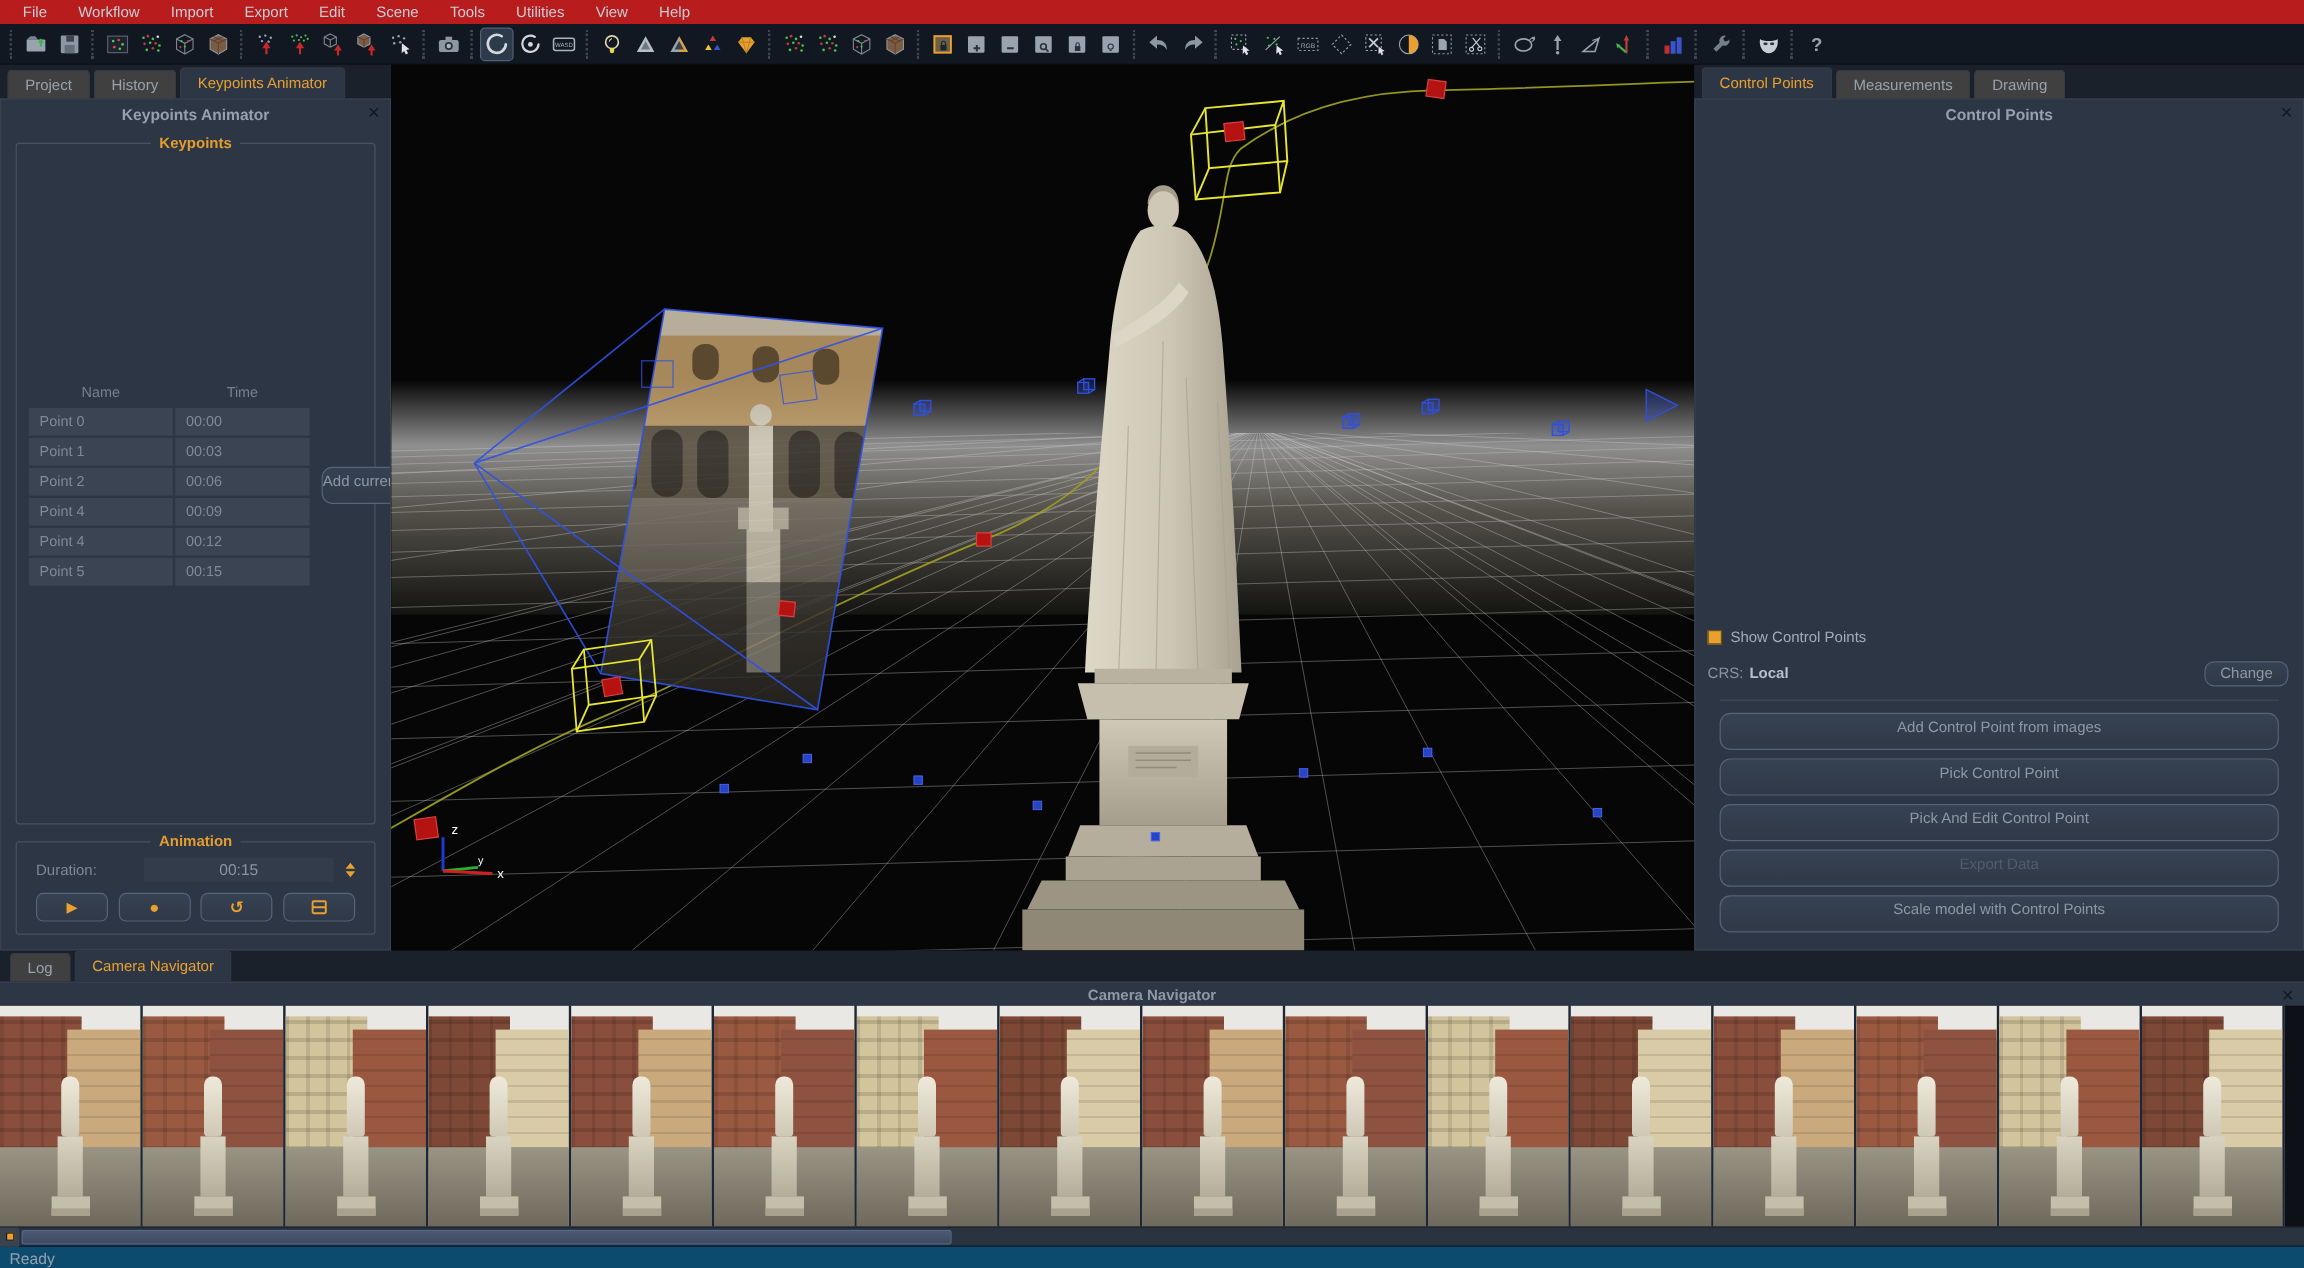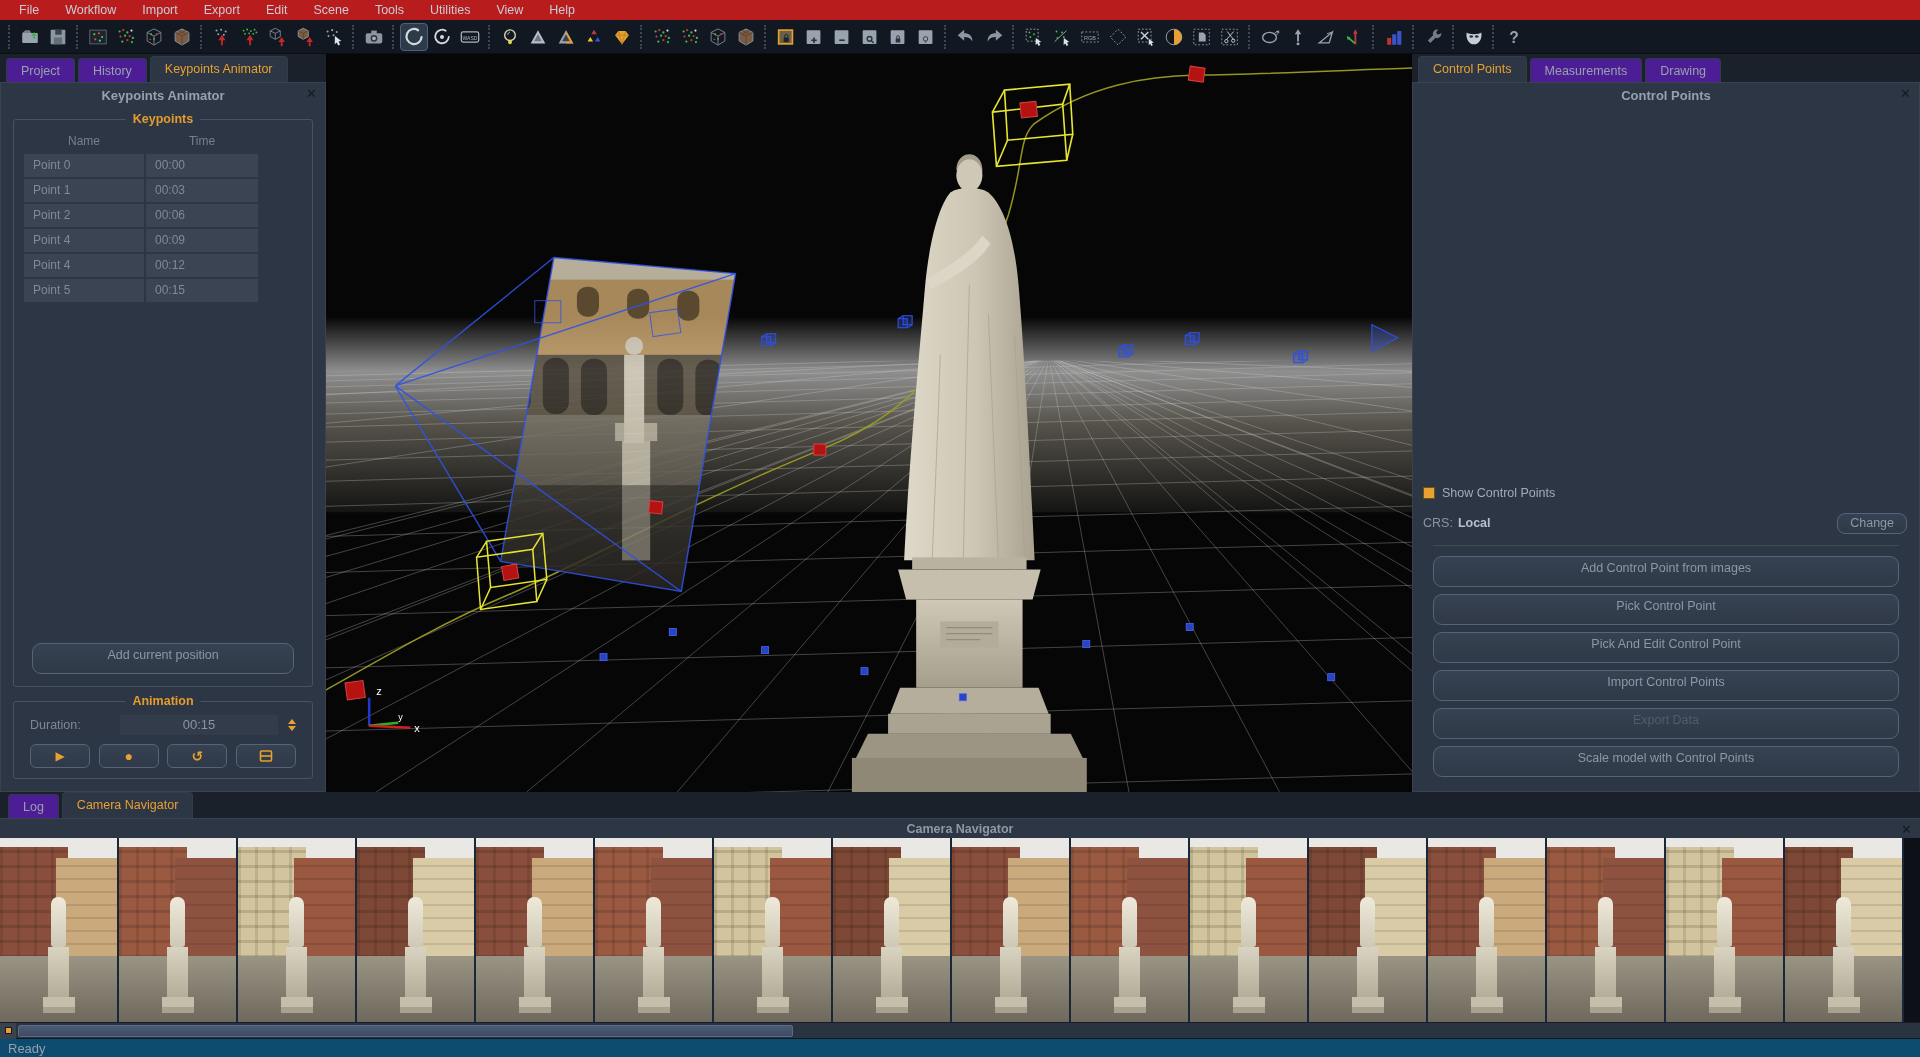--- a/index.html
+++ b/index.html
@@ -14,29 +14,29 @@
   .tbtn.act{background:#2c3a4a;border:1px solid #51607a;border-radius:4px;}
   .ticon{width:22px;height:22px;}
   .tsep{width:4px;height:24px;border-left:2px dotted #3c4654;margin:0 4px;flex:0 0 auto;}
   
   .mainrow{display:flex;height:738px;}
   .leftcol{width:326px;flex:0 0 auto;display:flex;flex-direction:column;background:#1a212b;}
   .centercol{width:1086px;flex:0 0 auto;background:#060606;}
   .rightcol{width:508px;flex:0 0 auto;display:flex;flex-direction:column;background:#1a212b;}
   
   .tabbar{height:28px;display:flex;align-items:flex-end;padding-left:6px;background:#1a212b;}
-  .tab{padding:5px 14px 4px;font-size:12.5px;color:#98a2ae;background:#4c1d95;border:1px solid #323c49;border-bottom:none;border-radius:4px 4px 0 0;margin-right:3px;white-space:nowrap;}
+  .tab{padding:5px 14px 4px;font-size:12.5px;color:#98a2ae;background:#404040;border:1px solid #323c49;border-bottom:none;border-radius:4px 4px 0 0;margin-right:3px;white-space:nowrap;}
   .tab.act{color:#e8a030;background:#2c3645;padding-bottom:6px;}
   
   .panel{flex:1;background:#2c3645;border:1px solid #39434f;display:flex;flex-direction:column;overflow:hidden;}
   .ptitle{height:24px;display:flex;align-items:center;justify-content:center;position:relative;color:#97a1ad;font-weight:bold;font-size:13px;}
   .pclose{position:absolute;right:8px;top:3px;color:#141a21;font-weight:bold;font-size:13px;cursor:default;}
   .groupbox{border:1px solid #48535f;border-radius:3px;position:relative;}
   .gleg{position:absolute;top:-8px;left:50%;transform:translateX(-50%);background:#2c3645;padding:0 7px;color:#e39c2e;font-weight:bold;font-size:12.5px;white-space:nowrap;}
-  .kp-group{flex:1;margin:12px 12px 4px;padding:14px 8px 10px;display:flex;flex-direction:column;}
+  .kp-group{flex:1;margin:12px 12px 4px;padding:14px 8px 10px;display:flex;flex-direction:row;align-items:center;}
   .kp-table{width:238px;}
   .kp-head{display:flex;height:20px;color:#76818d;}
   .kp-head span:first-child{width:124px;text-align:center;}
   .kp-head span:last-child{width:112px;text-align:center;}
   .kp-row{display:flex;margin:0 0 2px 2px;}
   .kp-cell{background:#3a4453;height:23px;line-height:23px;color:#7f8a98;}
   .kp-cell.name{width:120px;padding-left:9px;margin-right:2px;}
   .kp-cell.time{width:112px;padding-left:9px;}
   .kp-spacer{flex:1;}
   .btn{background:linear-gradient(#364152,#2f3947);border:1px solid #55637b;border-radius:9px;
@@ -928,21 +928,20 @@
       <div class="crsrow">
         <span class="crslabel">CRS:</span>
         <span class="crsval">Local</span>
         <span class="crsspacer"></span>
         <span class="btn smallbtn">Change</span>
       </div>
       <div class="cpbtns">
         <div class="btn">Add Control Point from images</div>
         <div class="btn">Pick Control Point</div>
         <div class="btn">Pick And Edit Control Point</div>
-        <div class="btn">Import Control Points</div>
         <div class="btn dim">Export Data</div>
         <div class="btn">Scale model with Control Points</div>
       </div>
     </div>
   </div>
 </div>
 
 <div class="btabbar">
   <span class="tab">Log</span>
   <span class="tab act">Camera Navigator</span>

